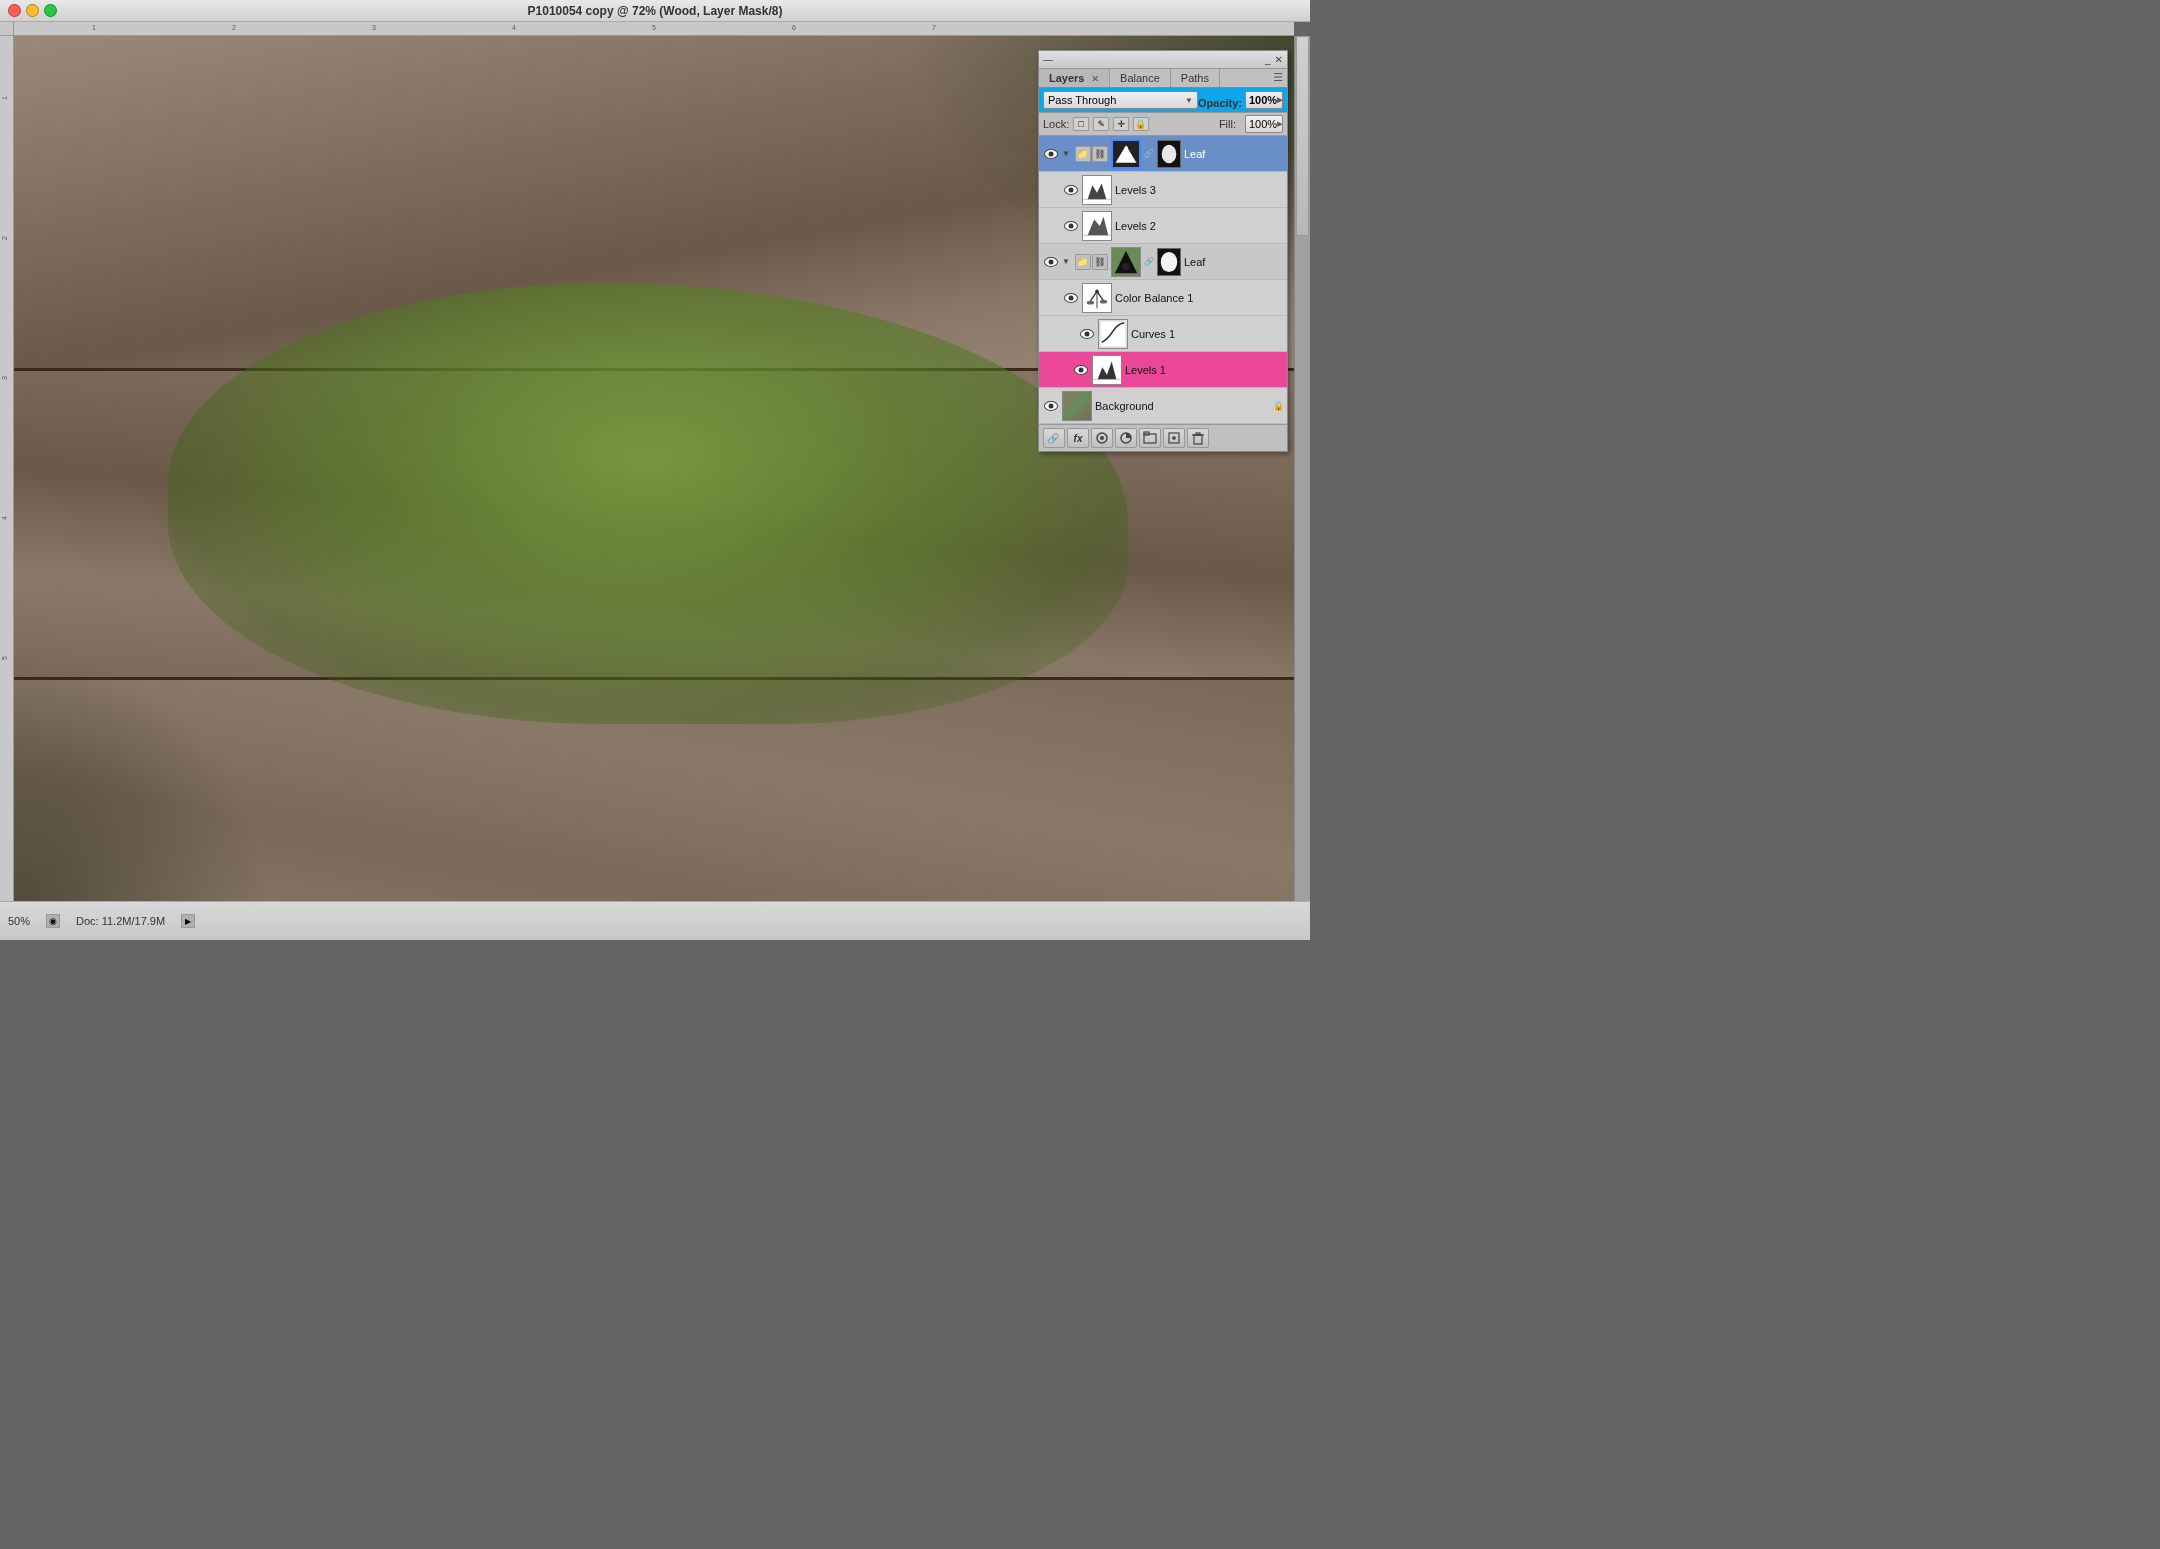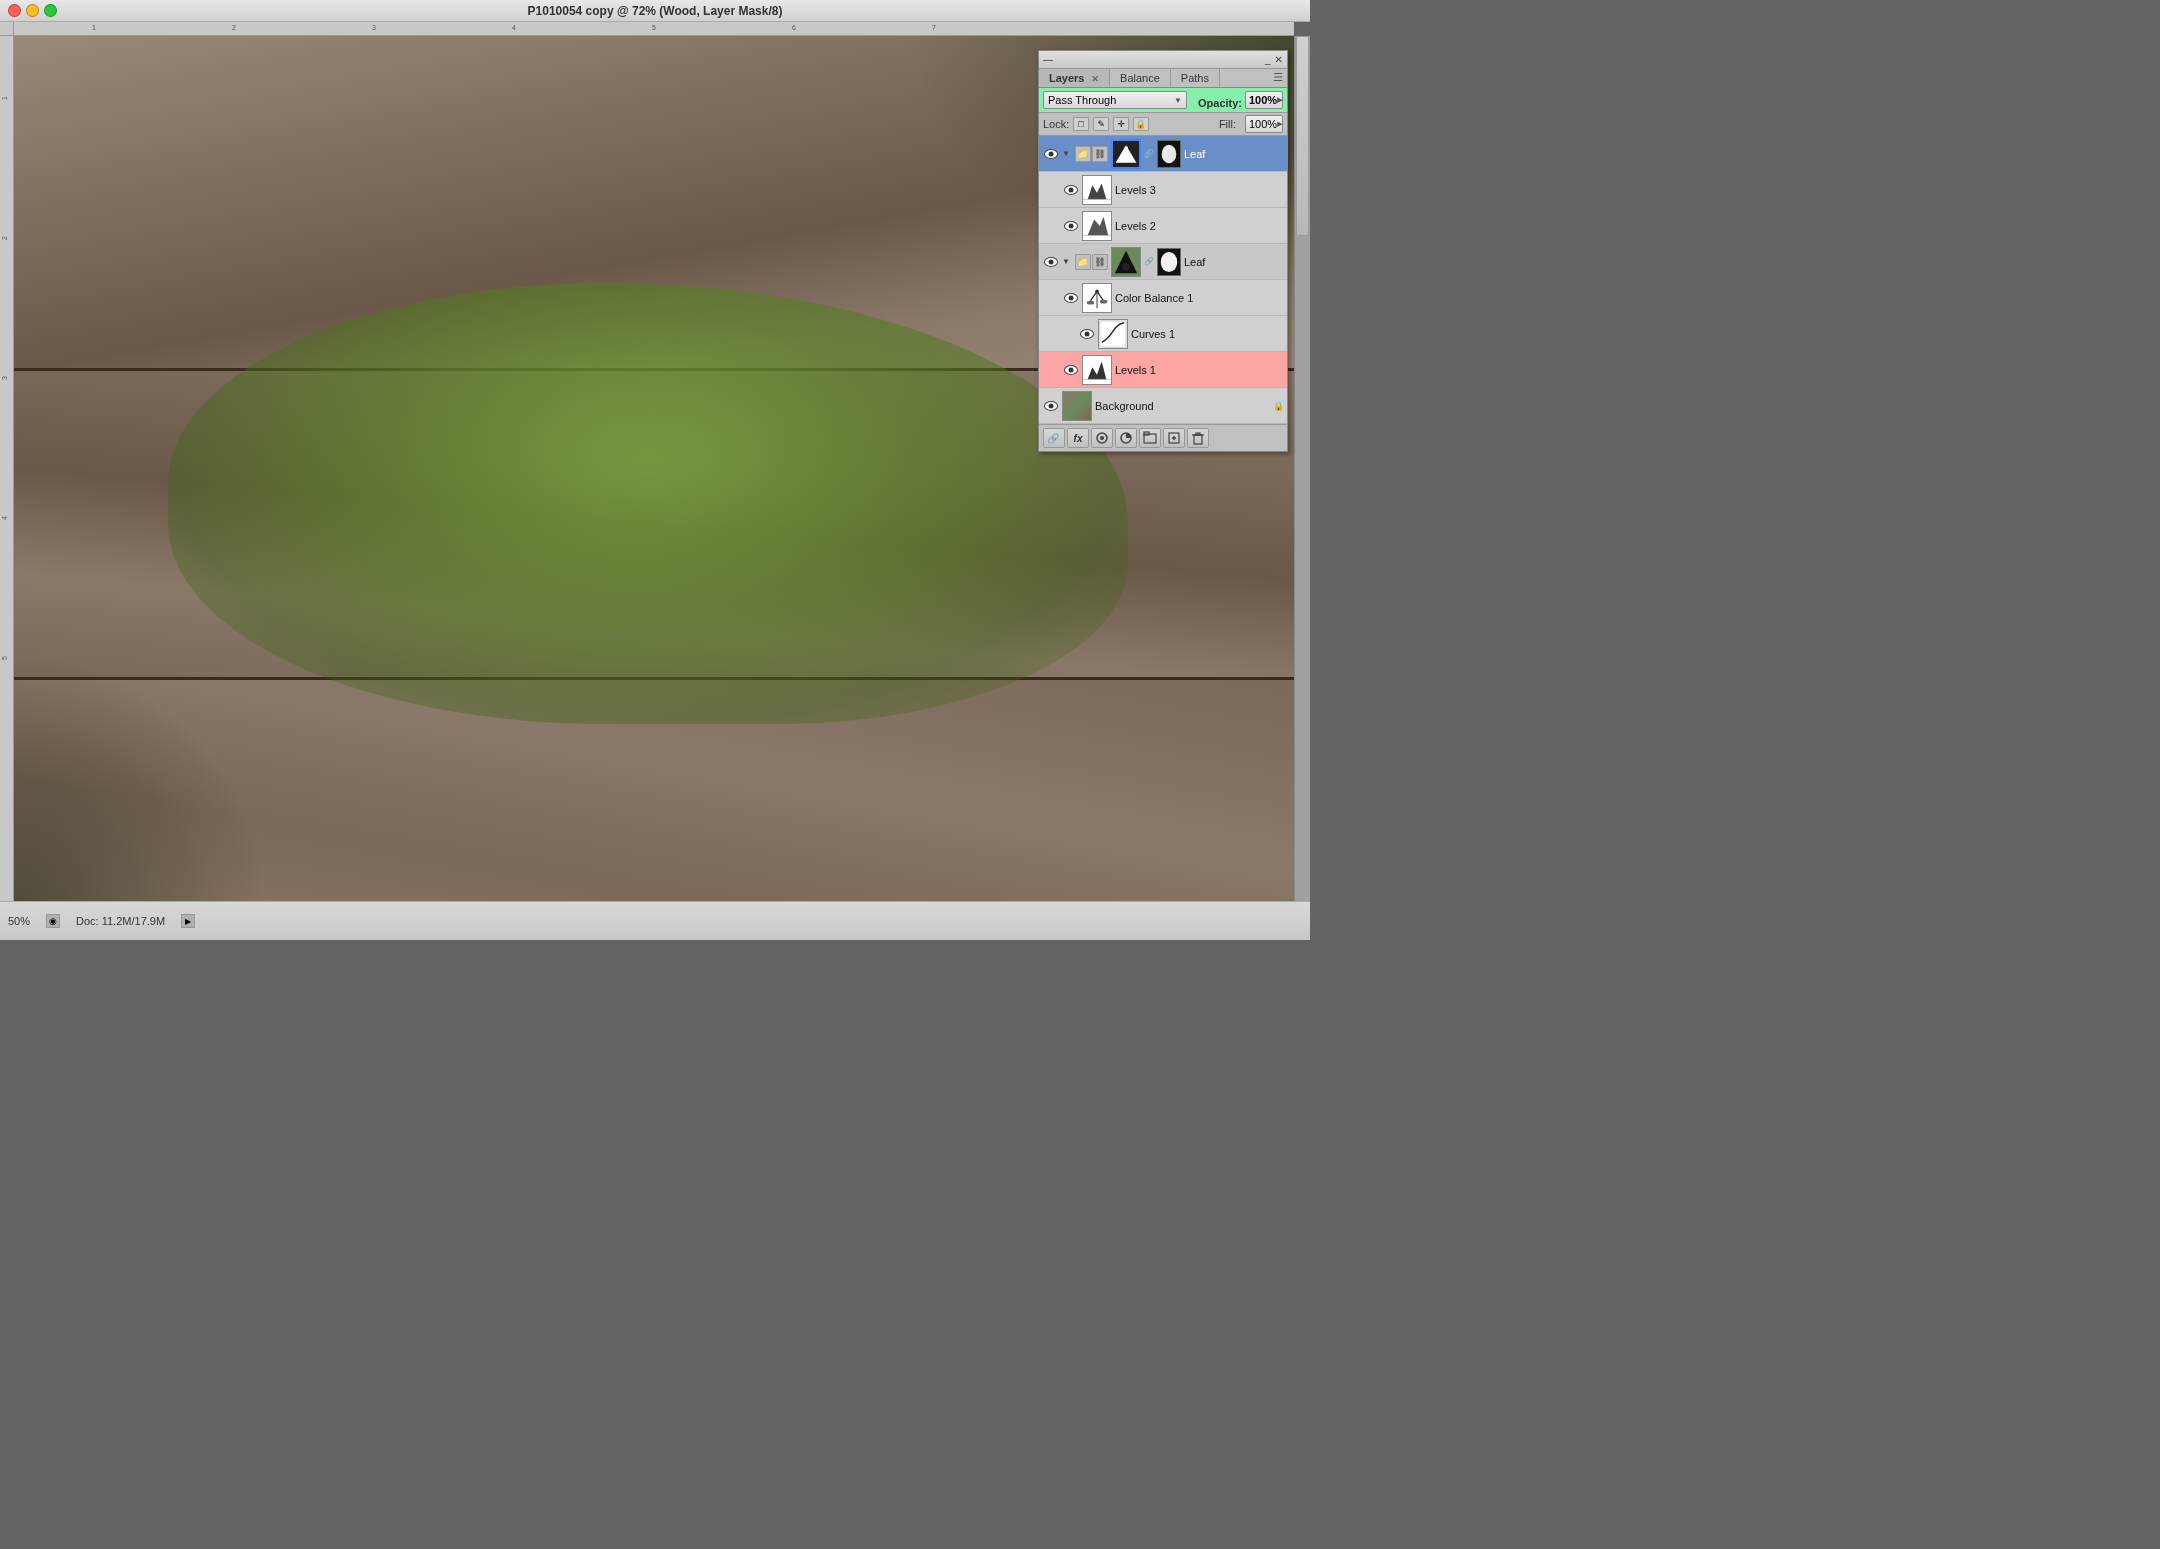--- a/index.html
+++ b/index.html
@@ -269,23 +269,23 @@
       margin-left: 4px;
       font-size: 9px;
       color: #666;
     }
 
     
     .mode-row {
       display: flex;
       align-items: center;
       padding: 3px 4px;
-      background: #86efac;
+      background: #0ea5e9;
       border-bottom: 1px solid #999;
-      gap: 11px;
+      gap: 0;
     }
     .mode-select {
       flex: 1;
       height: 18px;
       background: linear-gradient(to bottom, #f0f0f0, #d8d8d8);
       border: 1px solid #888;
       border-radius: 2px;
       font-size: 11px;
       padding: 0 4px;
       display: flex;
@@ -761,21 +761,21 @@
         <svg width="30" height="30" viewBox="0 0 30 30">
           <rect width="30" height="30" fill="white"></rect>
           <line x1="3" y1="27" x2="27" y2="3" stroke="#ccc" stroke-width="0.5" stroke-dasharray="2,2"></line>
           <path d="M3,24 Q10,20 15,12 Q20,4 27,3" stroke="#222" stroke-width="1.5" fill="none"></path>
           <rect x="1" y="1" width="28" height="28" fill="none" stroke="#888" stroke-width="0.5"></rect>
         </svg>
       </div>
       <span class="layer-name" style="color:#111;">Curves 1</span>
     </div>
 
-    <div class="layer-item" style="padding-left:24px;background:#fca5a5;">
+    <div class="layer-item" style="padding-left:34px;background:#ec4899;">
       <div class="layer-eye">
         <div class="eye-icon"></div>
       </div>
       <div class="layer-thumb" style="background:white;">
         <svg width="30" height="30" viewBox="0 0 30 30">
           <rect width="30" height="30" fill="white"></rect>
           <polygon points="5,25 10,12 15,20 20,6 25,25" fill="#333" stroke="none"></polygon>
           <line x1="0" y1="25" x2="30" y2="25" stroke="#888" stroke-width="0.5"></line>
         </svg>
       </div>

